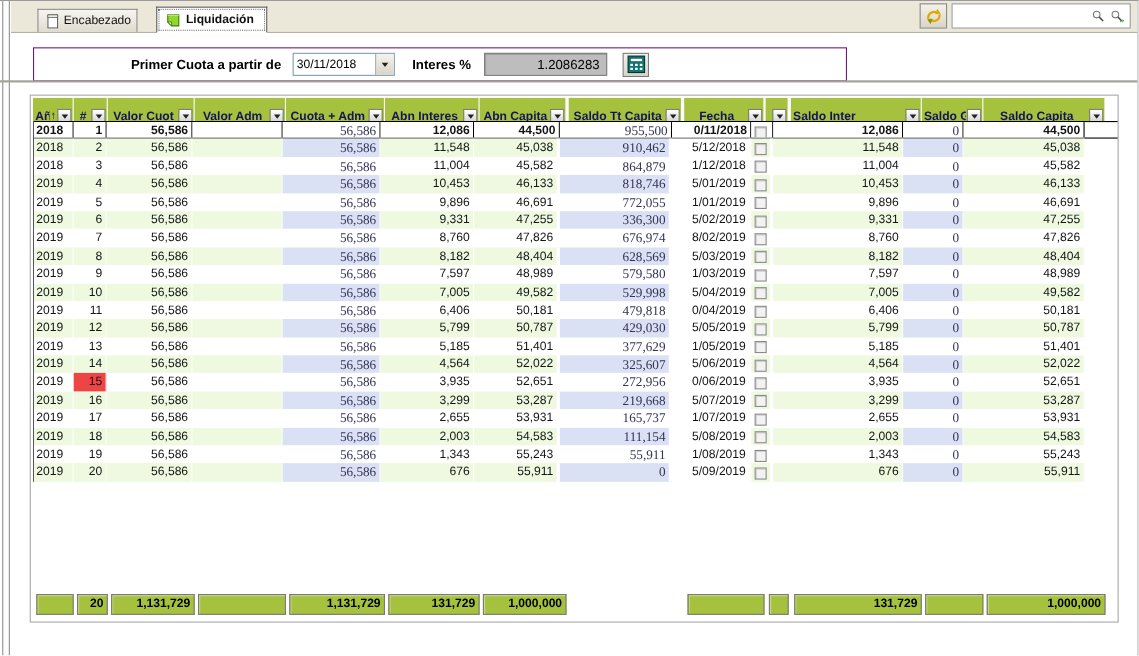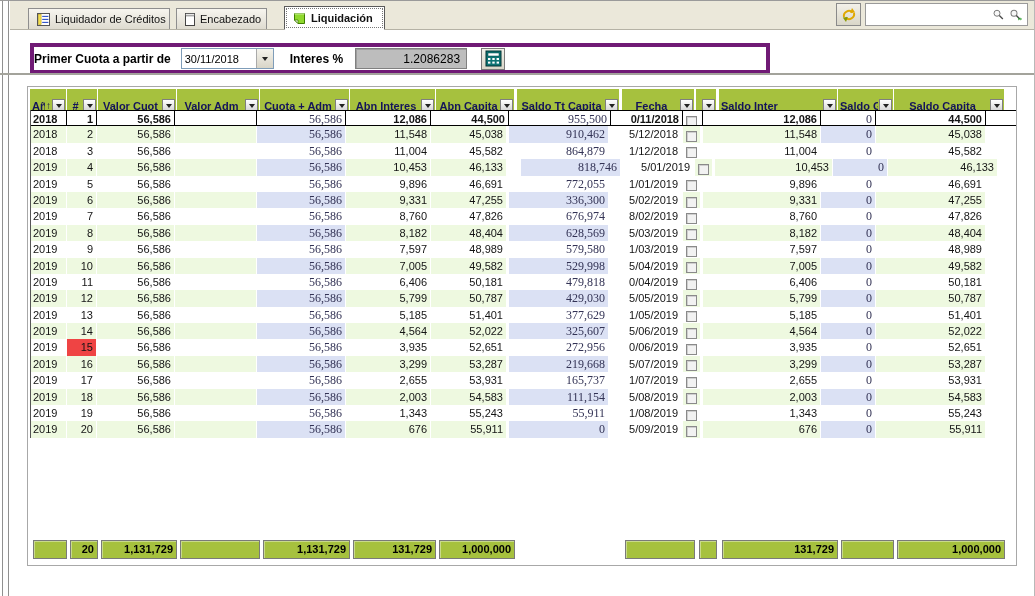--- a/index.html
+++ b/index.html
@@ -34,22 +34,22 @@
   .tab svg{ flex:0 0 auto; }
   .top-right{ margin-left:auto; display:flex; align-items:center; gap:4px; padding-bottom:3px;}
   .btn-refresh{ width:25px; height:23px; border:1px solid #8a8a8a;
     background:linear-gradient(#f3f1e9,#d9d6c8); display:flex; align-items:center; justify-content:center;}
   .searchbox{ width:163px; height:23px; background:#fff; border:1px solid #9a9a9a;
     display:flex; align-items:center; justify-content:flex-end; gap:4px; padding:0 4px;}
   .searchbox input{ border:none; outline:none; flex:1 1 auto; min-width:10px;
     font-size:11px; font-family:"Liberation Sans",sans-serif; }
   
   .form-panel{ position:absolute; left:30px; top:42px; width:740px; height:31px;
-    border:4px solid #701a75; background:#fff; display:flex; align-items:center;
-    font-size:11px;}
+    border:1px solid #701a75; background:#fff; display:flex; align-items:center;
+    padding-left:88px; font-size:11px;}
   .form-sep{ position:absolute; left:0; top:72px; width:1035px; border-bottom:2px solid #a3a39b;}
   .flabel{ font-weight:bold; color:#000; font-size:12px; }
   .combo{ margin-left:10px; width:93px; height:21px; border:1px solid #7f9db9; background:#fff;
     display:flex; align-items:center; }
   .combo .val{ flex:1; padding:0 3px; font-size:11px; }
   .combo .cbtn{ width:17px; height:19px; background:linear-gradient(#f5f3ec,#d8d5c8);
     border-left:1px solid #aaa; display:flex; align-items:center; justify-content:center;}
   .tri-down{ width:0; height:0; border-left:3px solid transparent; border-right:3px solid transparent;
     border-top:4px solid #222;}
   .interes-field{ margin-left:12px; width:112px; height:21px; background:#bdbdbd;
@@ -86,30 +86,20 @@
     font-size:11px; font-weight:bold; color:#000; text-align:right;
     padding:2px 3px 0 0; overflow:hidden; white-space:nowrap;}
   .tspacer{ flex:0 0 auto; height:19px; background:transparent; border:none; }
 </style>
 </head>
 <body>
 
 <div class="frame-left"></div>
 
 <div class="topbar">
-  <div class="tab t1">
-    <svg width="13" height="13" viewBox="0 0 13 13">
-      <rect x="0.5" y="0.5" width="12" height="12" fill="#fff" stroke="#555"></rect>
-      <rect x="1.5" y="1.5" width="2.6" height="10" fill="#f2e14c" stroke="#b49000" stroke-width="0.5"></rect>
-      <line x1="5.2" y1="3.4" x2="11.4" y2="3.4" stroke="#2b50c8" stroke-width="1.1"></line>
-      <line x1="5.2" y1="6.4" x2="11.4" y2="6.4" stroke="#2b50c8" stroke-width="1.1"></line>
-      <line x1="5.2" y1="9.4" x2="11.4" y2="9.4" stroke="#2b50c8" stroke-width="1.1"></line>
-    </svg>
-    <span>Liquidador de Créditos</span>
-  </div>
   <div class="tab t2">
     <svg width="10" height="13" viewBox="0 0 10 13">
       <rect x="0.5" y="0.5" width="9" height="12" fill="#fff" stroke="#444"></rect>
       <rect x="0.5" y="0.5" width="9" height="2.4" fill="#e8e8e8" stroke="#444" stroke-width="0.6"></rect>
     </svg>
     <span>Encabezado</span>
   </div>
   <div class="tab active">
     <svg width="13" height="13" viewBox="0 0 13 13">
       <path d="M1.5 1.5 h10 v10 h-6.5 l-3.5 -3.5 z" fill="#8fd82e" stroke="#3f7d00"></path>
@@ -301,21 +291,21 @@
         <div class="cell ar" style="width: 110px; border-right: 1px solid rgb(255, 255, 255); background: rgb(255, 255, 255);">45,582</div>
       </div>
       <div class="row">
         <div class="cell" style="width: 36px; border-right: 1px solid rgb(255, 255, 255); background: rgb(238, 249, 224);">2019</div>
         <div class="cell ar" style="width: 30px; border-right: 1px solid rgb(255, 255, 255); background: rgb(238, 249, 224);">4</div>
         <div class="cell ar" style="width: 78px; border-right: 1px solid rgb(255, 255, 255); background: rgb(238, 249, 224);">56,586</div>
         <div class="cell ar" style="width: 82px; border-right: 1px solid rgb(255, 255, 255); background: rgb(238, 249, 224);"></div>
         <div class="cell ar c-serif" style="width: 89px; border-right: 1px solid rgb(255, 255, 255); background: rgb(219, 225, 244);">56,586</div>
         <div class="cell ar" style="width: 85px; border-right: 1px solid rgb(255, 255, 255); background: rgb(238, 249, 224);">10,453</div>
         <div class="cell ar" style="width: 78px; border-right: 3px solid rgb(255, 255, 255); background: rgb(238, 249, 224);">46,133</div>
-        <div class="cell ar c-serif" style="width: 102px; border-right: 3px solid rgb(255, 255, 255); background: rgb(219, 225, 244); margin-left: 12px;">818,746</div>
+        <div class="cell ar c-serif" style="width: 102px; border-right: 3px solid rgb(255, 255, 255); background: rgb(219, 225, 244);">818,746</div>
         <div class="cell ar" style="width: 72px; border-right: 2px solid rgb(255, 255, 255); background: rgb(255, 255, 255);">5/01/2019</div>
         <div class="cell" style="width: 20px; border-right: 3px solid rgb(255, 255, 255); background: rgb(238, 249, 224); text-align: left; padding-left: 3px;"><span class="chkbox"></span></div>
         <div class="cell ar" style="width: 118px; border-right: 1px solid rgb(255, 255, 255); background: rgb(238, 249, 224);">10,453</div>
         <div class="cell ar c-serif" style="width: 55px; border-right: 1px solid rgb(255, 255, 255); background: rgb(219, 225, 244);">0</div>
         <div class="cell ar" style="width: 110px; border-right: 1px solid rgb(255, 255, 255); background: rgb(238, 249, 224);">46,133</div>
       </div>
       <div class="row">
         <div class="cell" style="width: 36px; border-right: 1px solid rgb(255, 255, 255); background: rgb(255, 255, 255);">2019</div>
         <div class="cell ar" style="width: 30px; border-right: 1px solid rgb(255, 255, 255); background: rgb(255, 255, 255);">5</div>
         <div class="cell ar" style="width: 78px; border-right: 1px solid rgb(255, 255, 255); background: rgb(255, 255, 255);">56,586</div>

